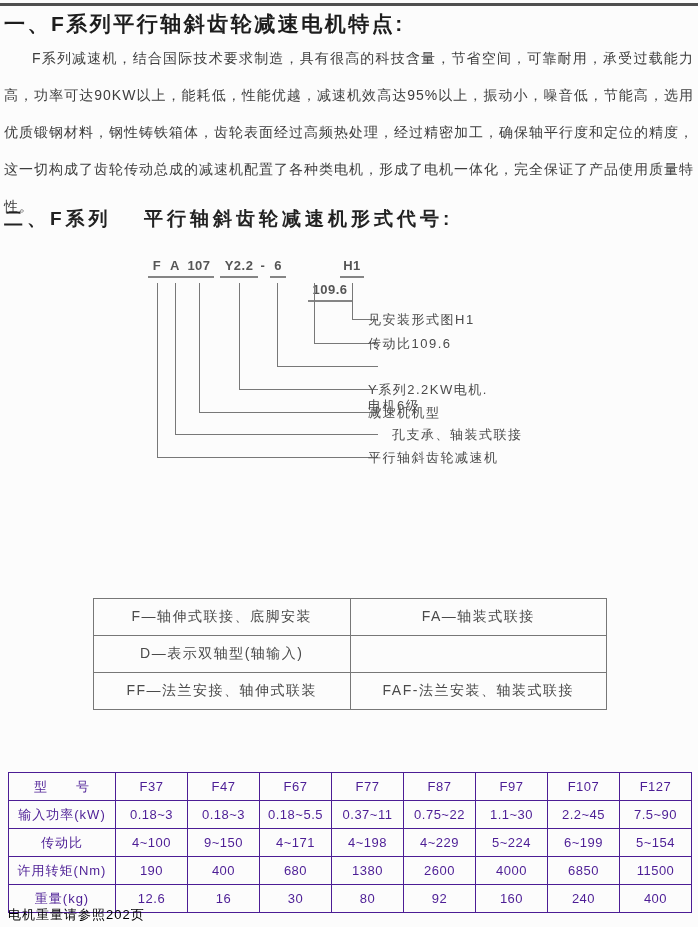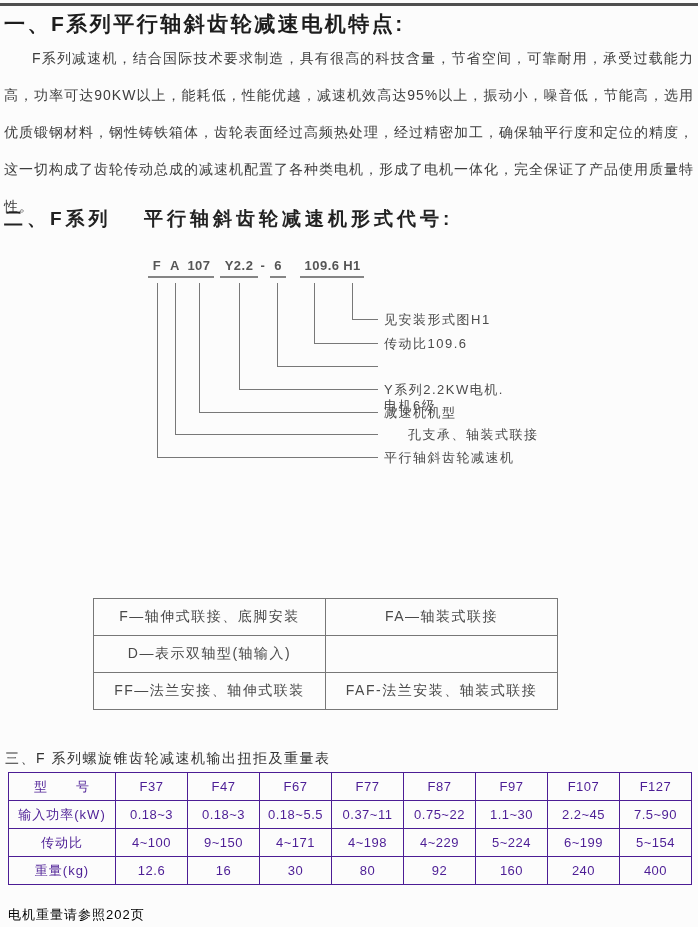--- a/index.html
+++ b/index.html
@@ -41,52 +41,52 @@
     text-align:center;font-size:13px;font-weight:bold;color:#555;
     letter-spacing:0.5px;
   }
   .cp.u{border-bottom:2px solid #858585;}
   .cp0{left:148px;width:18px;}
   .cp1{left:166px;width:18px;}
   .cp2{left:184px;width:30px;}
   .cp3{left:220px;width:38px;}
   .cp4{left:258px;width:10px;}
   .cp5{left:270px;width:16px;}
-  .cp6{left:300px;width:44px;}
+  .cp6{left:308px;width:44px;margin-top:24px;}
   .cp7{left:340px;width:24px;}
   .vl{position:absolute;top:28px;width:1px;background:#787878;}
   .v0{left:352px;height:36px;}
   .v1{left:314px;height:60px;}
   .v2{left:277px;height:83px;}
   .v3{left:239px;height:106px;}
   .v4{left:199px;height:129px;}
   .v5{left:175px;height:151px;}
   .v6{left:157px;height:174px;}
   .hl{position:absolute;height:1px;background:#787878;}
   .h0{top:64px;left:352px;width:26px;}
   .h1{top:88px;left:314px;width:64px;}
   .h2{top:111px;left:277px;width:101px;}
   .h3{top:134px;left:239px;width:139px;}
   .h4{top:157px;left:199px;width:179px;}
   .h5{top:179px;left:175px;width:203px;}
   .h6{top:202px;left:157px;width:221px;}
   .lbl{
-    position:absolute;left:384px;font-size:13px;color:#4a4a4a;
+    position:absolute;left:368px;font-size:13px;color:#4a4a4a;
     letter-spacing:1.5px;white-space:nowrap;
   }
   .l0{top:56px;}.l1{top:80px;}.l2{top:103px;margin-top:39px;}.l3{top:126px;}
   .l4{top:149px;}.l5{top:171px;margin-left:24px;}.l6{top:194px;}
   
   .h-conn{
     position:absolute;left:95px;top:556px;
     font-size:17px;font-weight:bold;letter-spacing:2px;color:#222;
     white-space:nowrap;
   }
   .conn-table{
-    position:absolute;left:93px;top:598px;width:465px;
+    position:absolute;left:93px;top:598px;width:514px;
     border-collapse:collapse;table-layout:fixed;
   }
   .conn-table td{
     border:1px solid #777;height:34px;
     text-align:center;vertical-align:middle;
     font-size:14px;color:#4a4a4a;letter-spacing:1.5px;
   }
   
   .h-sec3{
     position:absolute;left:5px;top:750px;
@@ -165,21 +165,20 @@
         <td>D—表示双轴型(轴输入)</td>
         <td></td>
       </tr>
       <tr>
         <td>FF—法兰安接、轴伸式联装</td>
         <td>FAF-法兰安装、轴装式联接</td>
       </tr>
     </tbody>
   </table>
 
-  <div class="h-sec3">三、F 系列螺旋锥齿轮减速机输出扭拒及重量表</div>
 
   <table class="out-table">
     <colgroup>
       <col style="width:107px">
         <col style="width:72px">
         <col style="width:72px">
         <col style="width:72px">
         <col style="width:72px">
         <col style="width:72px">
         <col style="width:72px">
@@ -214,20 +213,31 @@
         <td>4~100</td>
         <td>9~150</td>
         <td>4~171</td>
         <td>4~198</td>
         <td>4~229</td>
         <td>5~224</td>
         <td>6~199</td>
         <td>5~154</td>
       </tr>
       <tr>
+        <td class="rowlab">许用转矩(Nm)</td>
+        <td>190</td>
+        <td>400</td>
+        <td>680</td>
+        <td>1380</td>
+        <td>2600</td>
+        <td>4000</td>
+        <td>6850</td>
+        <td>11500</td>
+      </tr>
+      <tr>
         <td class="rowlab">重量(kg)</td>
         <td>12.6</td>
         <td>16</td>
         <td>30</td>
         <td>80</td>
         <td>92</td>
         <td>160</td>
         <td>240</td>
         <td>400</td>
       </tr>

